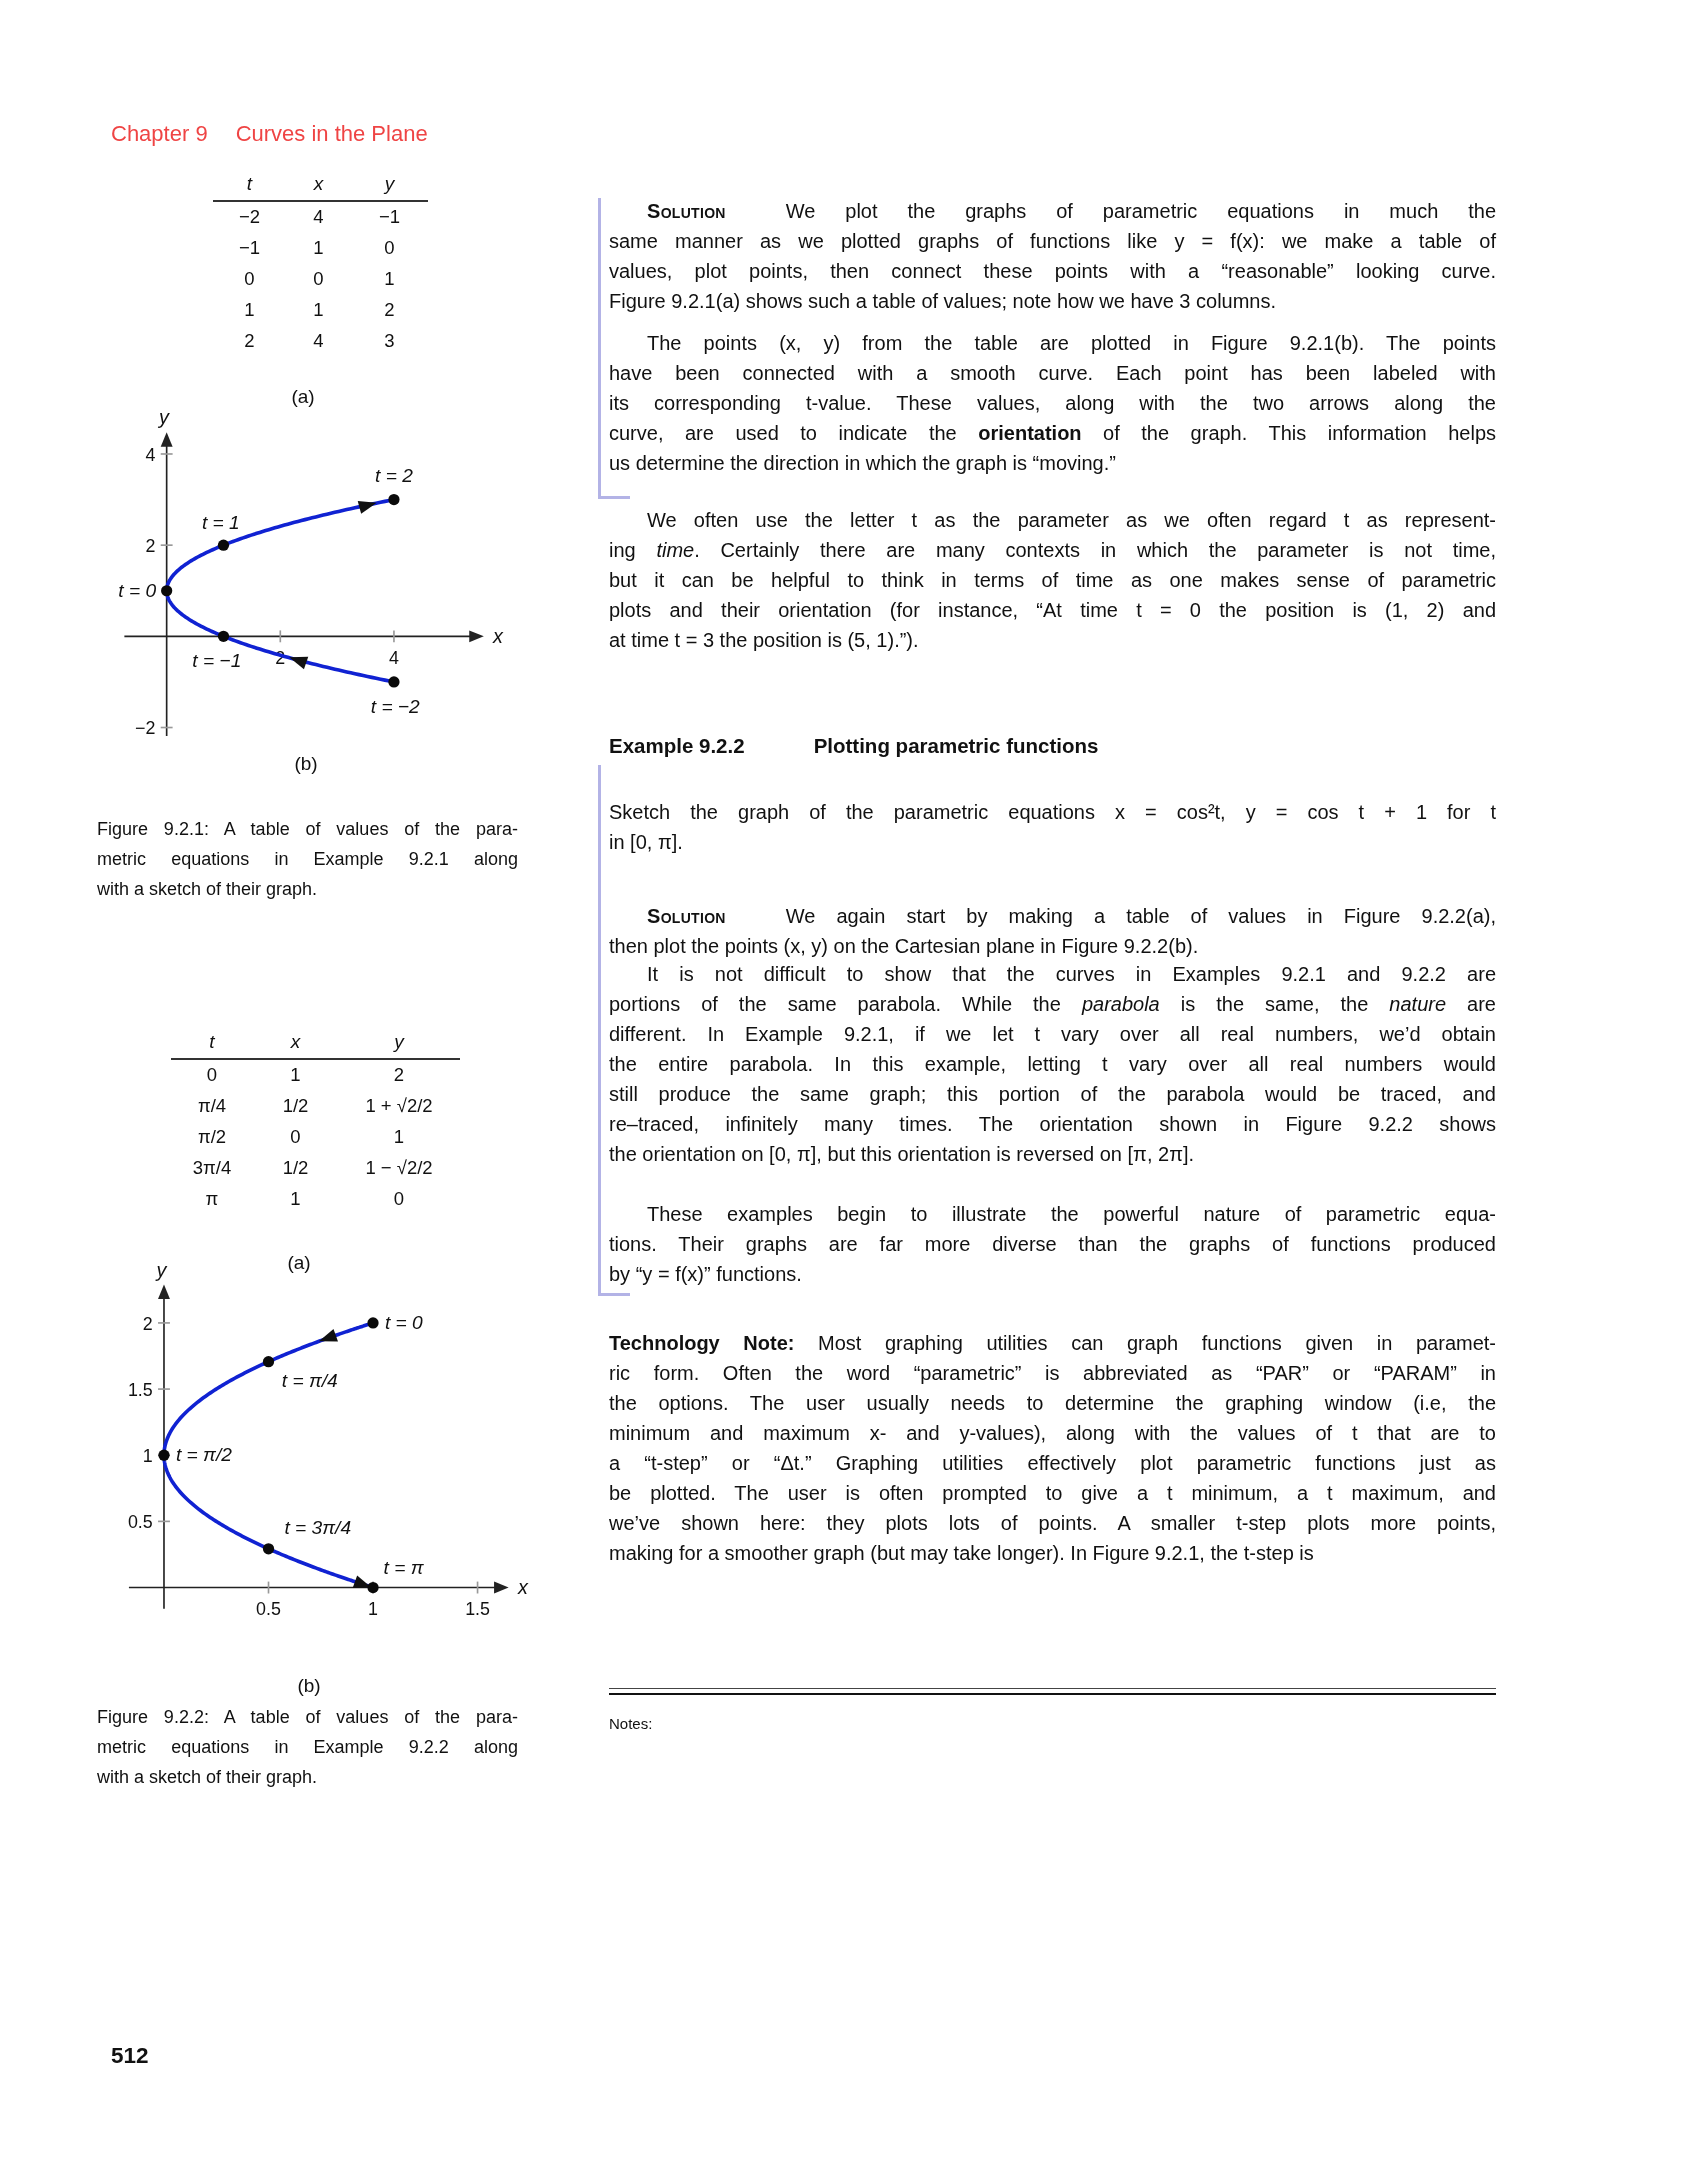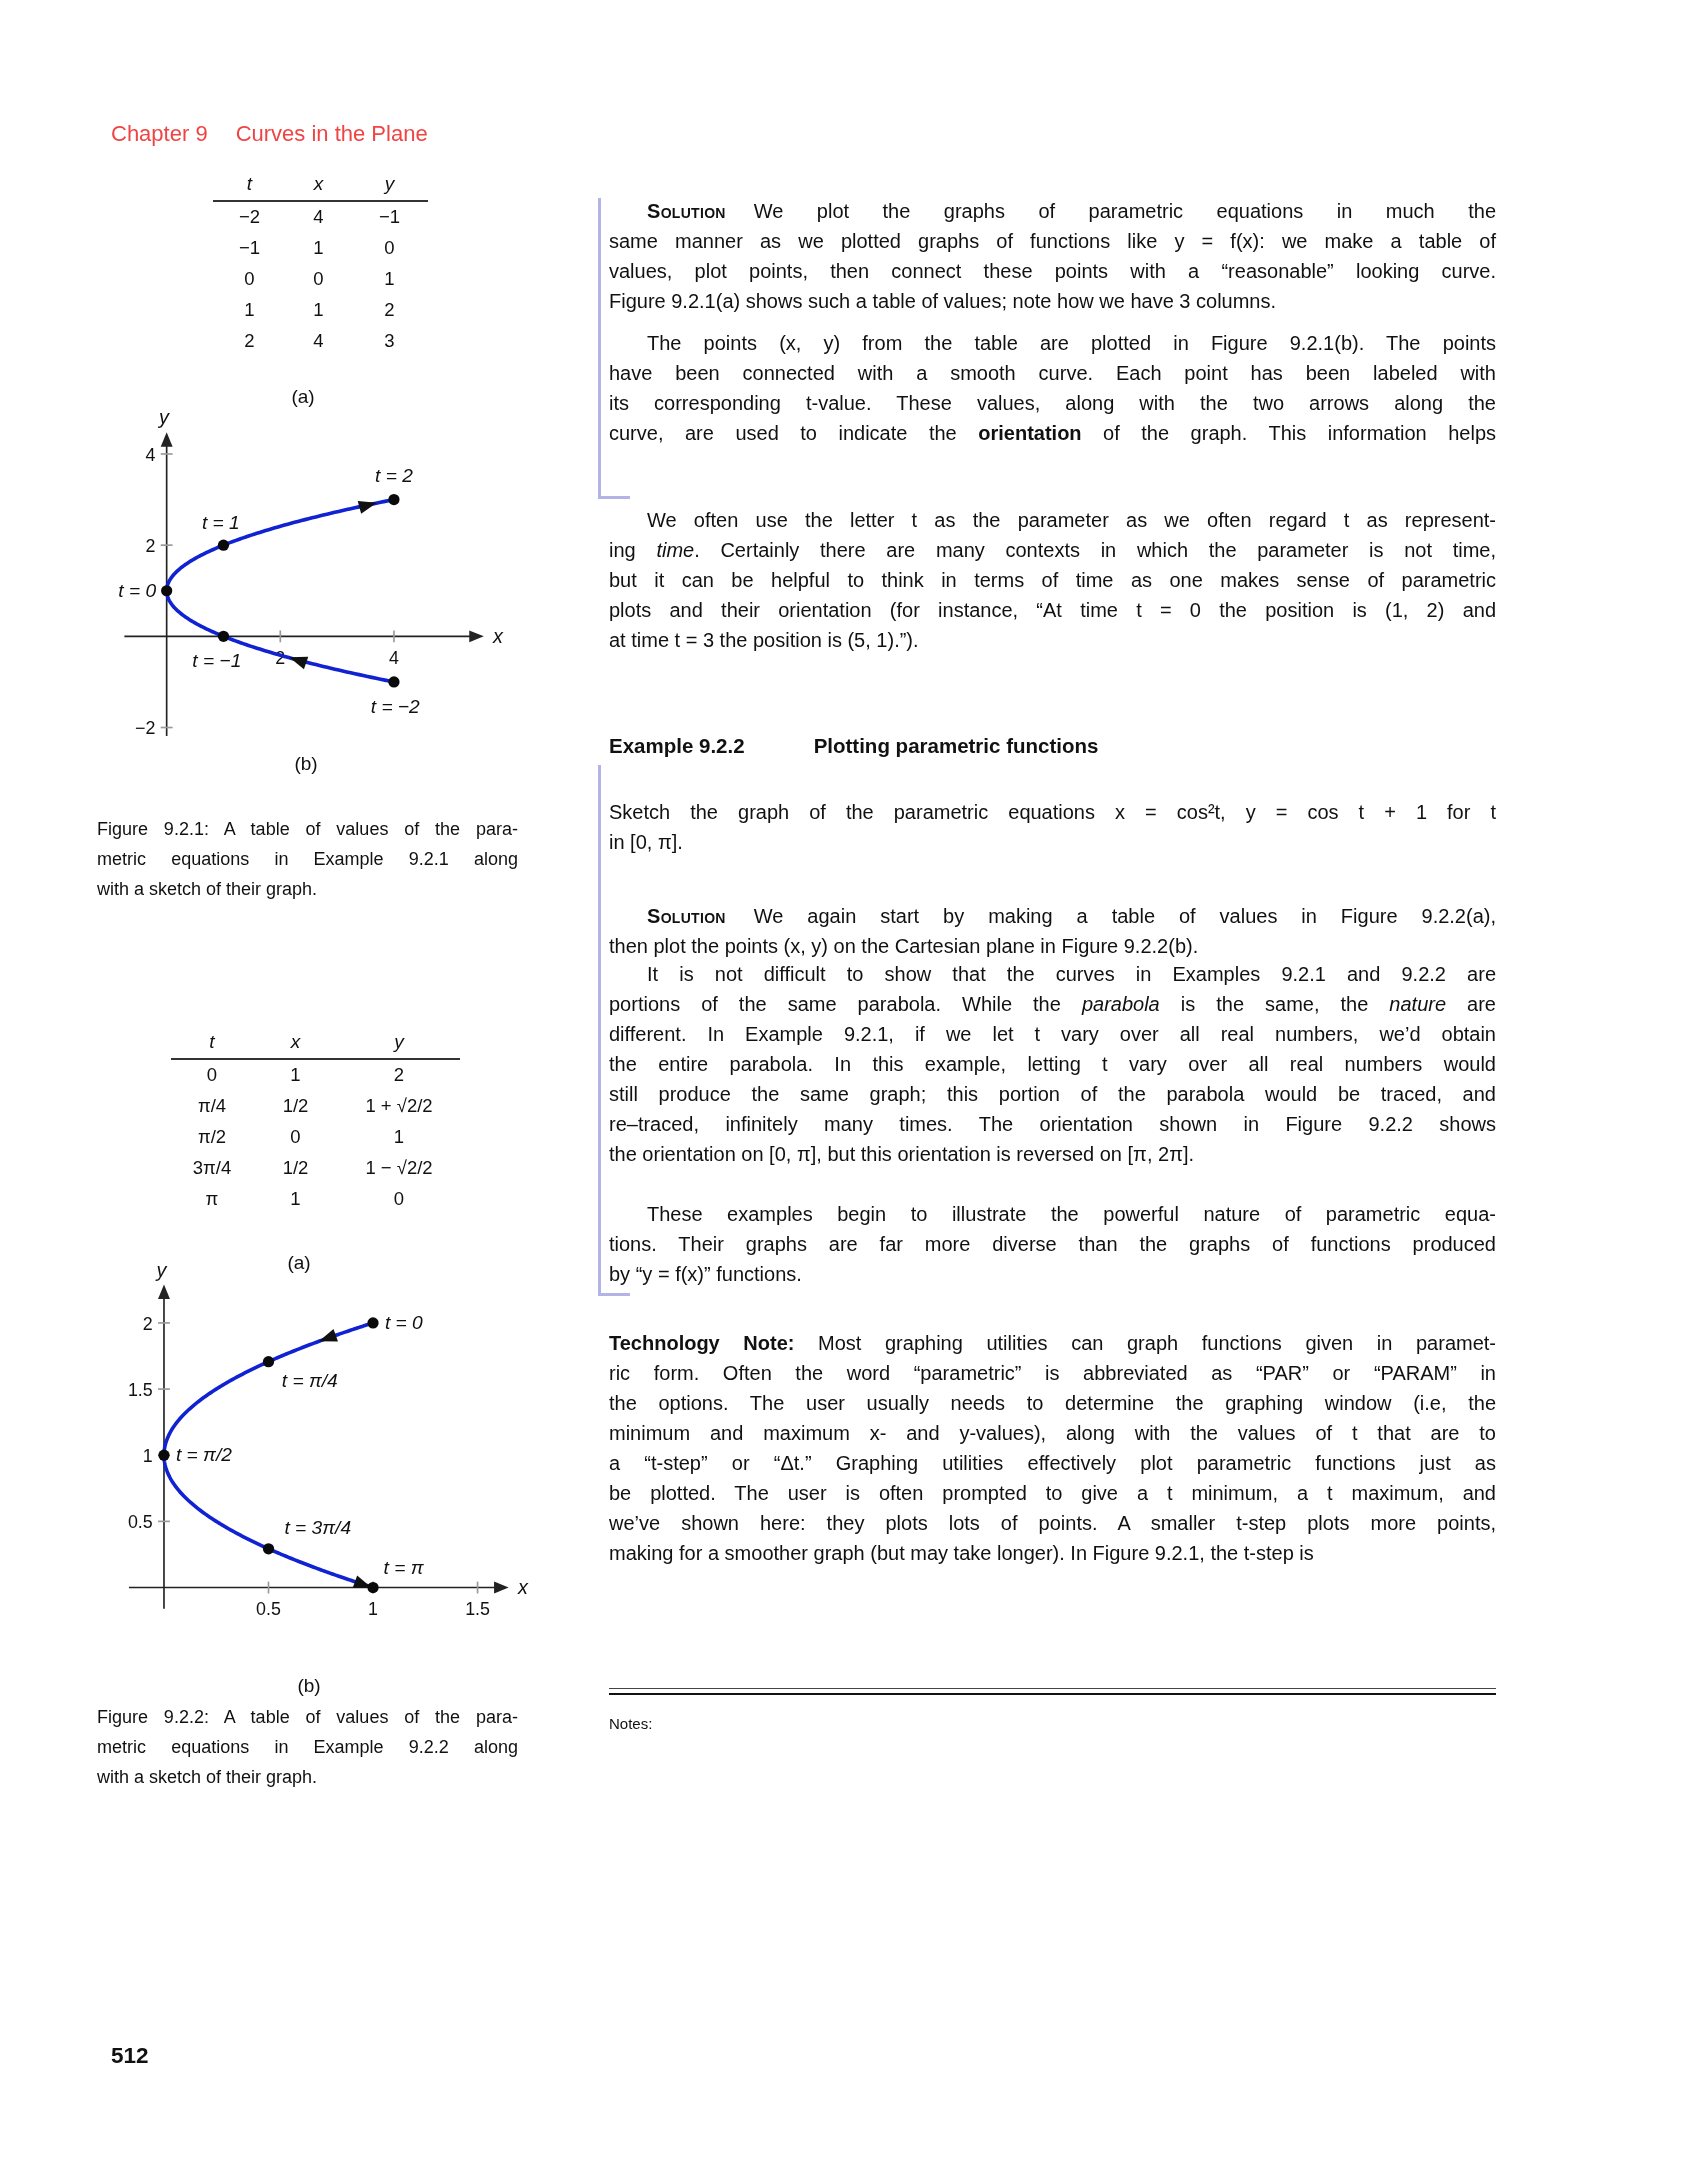--- a/index.html
+++ b/index.html
@@ -31,21 +31,21 @@
   svg.graph text{font-family:"Liberation Sans",sans-serif;fill:#111}
   svg.graph .axis-num{font-size:27px}
   svg.graph .axis-var{font-size:30px;font-style:italic}
   svg.graph .ptlabel{font-size:29px;font-style:italic}
 
   
   .para{position:absolute;left:609px;width:887px;font-size:20px}
   .tline{height:30px;line-height:30px;white-space:normal}
   .tline.just{text-align:justify;text-align-last:justify}
   .tline.ind{text-indent:38px}
-  .sc{font-variant:small-caps;font-weight:bold;margin-right:28px;letter-spacing:0.3px}
+  .sc{font-variant:small-caps;font-weight:bold;margin-right:60px;letter-spacing:0.3px}
   .b{font-weight:bold}
   .i{font-style:italic}
 
   .ex-head{position:absolute;left:609px;top:734px;font-size:20.5px;font-weight:bold}
   .ex-head .sp{display:inline-block;width:69px}
 
   
   .brk-v{position:absolute;width:2.6px;background:#b3b3e6}
   .brk-h{position:absolute;height:2.6px;background:#b3b3e6}
 
@@ -238,20 +238,21 @@
     <div class="tline just ind"><span class="sc">Solution</span><span>We plot the graphs of parametric equations in much the</span></div>
     <div class="tline just">same manner as we plotted graphs of functions like y = f(x): we make a table of</div>
     <div class="tline just">values, plot points, then connect these points with a “reasonable” looking curve.</div>
     <div class="tline">Figure 9.2.1(a) shows such a table of values; note how we have 3 columns.</div>
   </div>
 <div class="para" style="top:328px">
     <div class="tline just ind">The points (x, y) from the table are plotted in Figure 9.2.1(b).  The points</div>
     <div class="tline just">have been connected with a smooth curve.  Each point has been labeled with</div>
     <div class="tline just">its corresponding t-value.  These values, along with the two arrows along the</div>
     <div class="tline just"><span>curve, are used to indicate the </span><span class="b">orientation</span><span> of the graph.  This information helps</span></div>
+    <div class="tline">us determine the direction in which the graph is “moving.”</div>
   </div>
 <div class="para" style="top:505px">
     <div class="tline just ind">We often use the letter t as the parameter as we often regard t as represent-</div>
     <div class="tline just"><span>ing </span><span class="i">time</span><span>.  Certainly there are many contexts in which the parameter is not time,</span></div>
     <div class="tline just">but it can be helpful to think in terms of time as one makes sense of parametric</div>
     <div class="tline just">plots and their orientation (for instance, “At time t = 0 the position is (1, 2) and</div>
     <div class="tline">at time t = 3 the position is (5, 1).”).</div>
   </div>
 
 <div class="ex-head">

